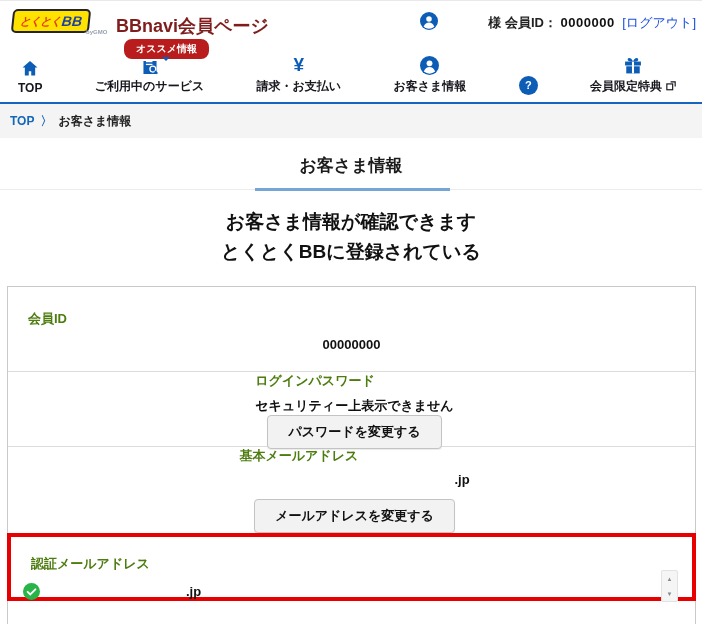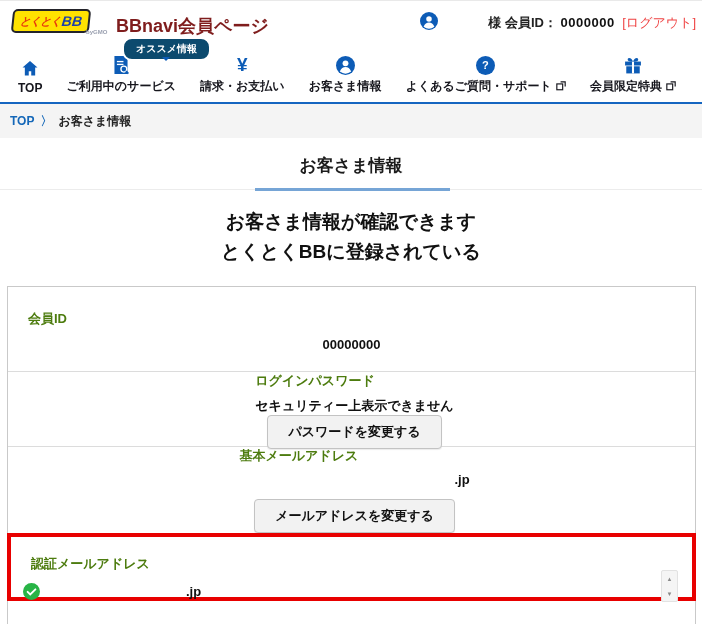--- a/index.html
+++ b/index.html
@@ -18,25 +18,25 @@
     font-weight:bold;font-style:italic;box-sizing:border-box;
   }
   .logo .tk{color:#e8380d;font-size:11px;letter-spacing:-1px;}
   .logo .bb{color:#1c3faa;font-size:14px;margin-left:1px;}
   .logo-sub{position:absolute;left:86px;top:28px;font-size:6px;color:#9aa0b0;font-weight:bold;}
   .header-title{position:absolute;left:116px;top:13px;font-size:18px;font-weight:bold;color:#7f1d1d;}
   .header-user-icon{position:absolute;left:420px;top:11px;width:18px;height:18px;}
   .header-right{position:absolute;right:6px;top:13px;font-size:13px;white-space:nowrap;}
   .header-right .suffix,.header-right .mid-label{font-weight:bold;color:#222;}
   .header-right .mid-value{font-weight:bold;color:#111;letter-spacing:.5px;}
-  .header-right .logout{color:#ef4444;margin-left:4px;cursor:pointer;}
+  .header-right .logout{color:#1d4ed8;margin-left:4px;cursor:pointer;}
   
   .badge{
     position:absolute;left:122px;top:36px;z-index:5;
-    background:#0c4a6e;color:#fff;font-size:10px;font-weight:bold;
+    background:#b91c1c;color:#fff;font-size:10px;font-weight:bold;
     padding:3px 12px;border-radius:10px;border:2px solid #fff;
   }
   .badge::after{
     content:"";position:absolute;left:50%;bottom:-6px;margin-left:-4px;
     border:4px solid transparent;border-top-color:#0d5cb6;
   }
   
   .nav{
     display:flex;justify-content:space-between;align-items:flex-end;
     padding:10px 26px 7px 18px;border-bottom:2px solid #1565c0;background:#fff;
@@ -168,29 +168,20 @@
     </span>
     <span class="nav-label">お客さま情報</span>
   </div>
   <div class="nav-item">
     <span class="nav-icon">
       <svg width="19" height="19" viewBox="0 0 24 24">
         <circle cx="12" cy="12" r="12" fill="#0d5cb6"></circle>
         <text x="12" y="17" text-anchor="middle" font-size="14" font-weight="bold" fill="#fff" font-family="Liberation Sans,sans-serif">?</text>
       </svg>
     </span>
-    <span class="nav-label">
-      <span>よくあるご質問・サポート</span>
-      <span class="ext-icon">
-        <svg width="10" height="10" viewBox="0 0 12 12">
-            <rect x="1" y="3.5" width="7" height="7" fill="none" stroke="#16161d" stroke-width="1.4"></rect>
-            <path d="M5.5 1h5.5v5.5" fill="none" stroke="#16161d" stroke-width="1.4"></path>
-          </svg>
-      </span>
-    </span>
   </div>
   <div class="nav-item">
     <span class="nav-icon">
       <svg width="20" height="19" viewBox="0 0 24 24">
         <rect x="2" y="7" width="20" height="5" fill="#0d5cb6"></rect>
         <rect x="3.5" y="13" width="17" height="9" fill="#0d5cb6"></rect>
         <rect x="10.7" y="7" width="2.6" height="15" fill="#fff"></rect>
         <path d="M7 2.5c2.5 0 4 2 5 4.5-3 .5-6 0-6.5-1.5S5.5 2.5 7 2.5zm10 0c-2.5 0-4 2-5 4.5 3 .5 6 0 6.5-1.5s-.5-3-1.5-3z" fill="#0d5cb6"></path>
       </svg>
     </span>

